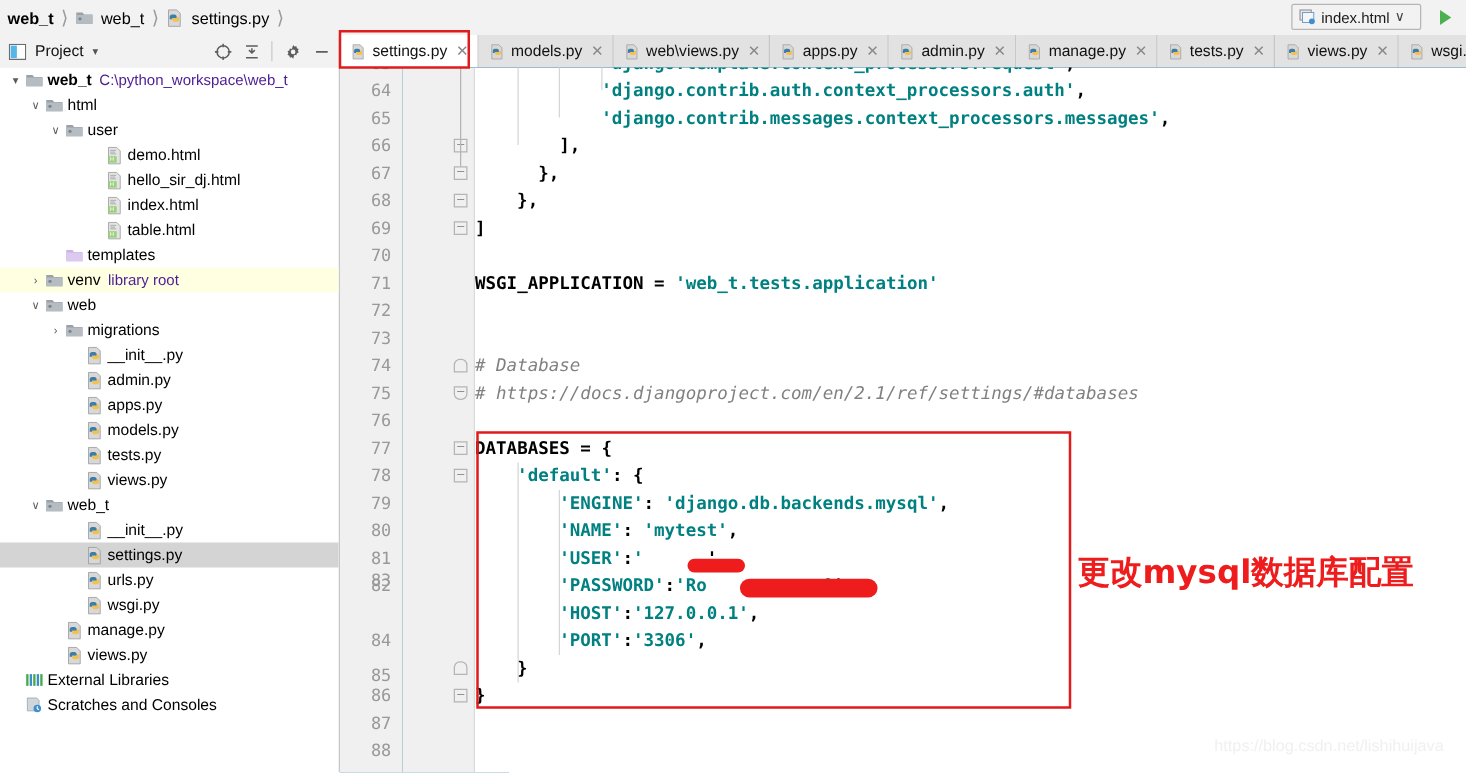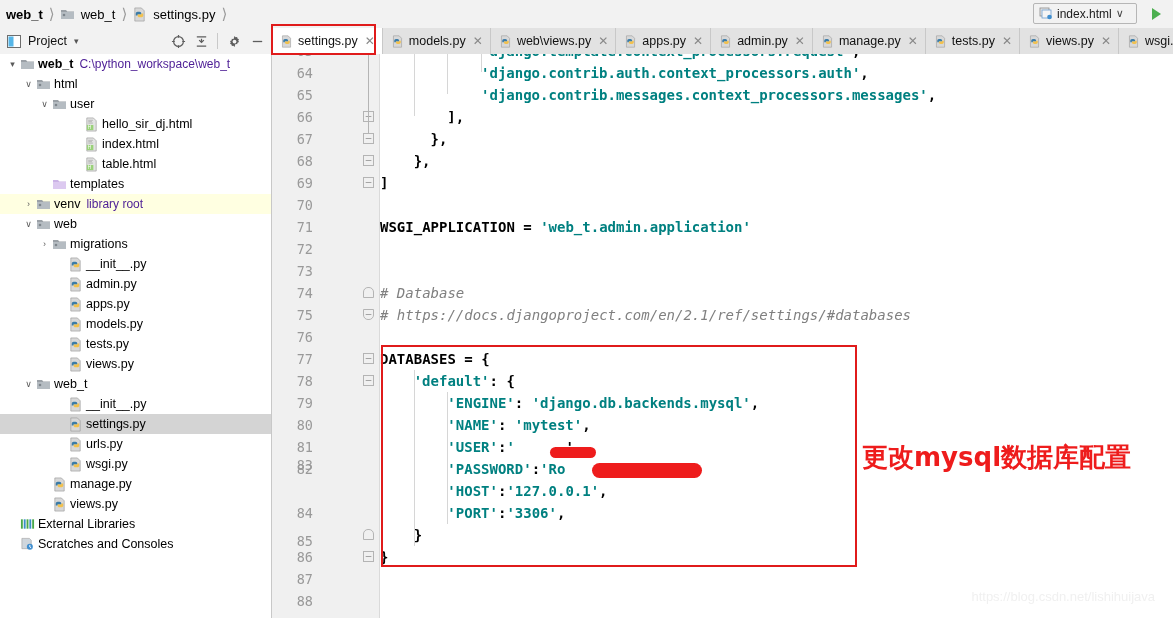--- a/index.html
+++ b/index.html
@@ -434,20 +434,33 @@
         <span style="display:inline-block;width:36px;flex:0 0 36px"></span>
         <span class="twig">∨</span>
         <span class="ticon">
           <svg width="15" height="13" viewBox="0 0 15 13">
             <path d="M1 2h5l1.3 1.6H14V11H1z" fill="#9aa0a6"></path>
             <path d="M1 4h13v7H1z" fill="#b5bcc2"></path>
             <circle cx="4" cy="7" r="1.3" fill="#7d858c"></circle>
           </svg>
         </span>
         <span class="tlabel">user</span>
+      </div>
+      <div class="trow">
+        <span style="display:inline-block;width:68px;flex:0 0 68px"></span>
+        <span class="twig"></span>
+        <span class="ticon">
+          <svg width="15" height="15" viewBox="0 0 16 16">
+            <path d="M3 1h7l3 3v11H3z" fill="#e4e4e4" stroke="#9a9a9a" stroke-width=".7"></path>
+            <path d="M4.5 3.5h5M4.5 5h4M4.5 6.5h5" stroke="#a9a9a9" stroke-width=".8"></path>
+            <rect x="3" y="8.5" width="7" height="5.5" fill="#9ad17a"></rect>
+            <text x="4" y="13" font-size="5" fill="#fff" font-family="sans-serif">H</text>
+          </svg>
+        </span>
+        <span class="tlabel">demo.html</span>
       </div>
       <div class="trow">
         <span style="display:inline-block;width:68px;flex:0 0 68px"></span>
         <span class="twig"></span>
         <span class="ticon">
           <svg width="15" height="15" viewBox="0 0 16 16">
             <path d="M3 1h7l3 3v11H3z" fill="#e4e4e4" stroke="#9a9a9a" stroke-width=".7"></path>
             <path d="M4.5 3.5h5M4.5 5h4M4.5 6.5h5" stroke="#a9a9a9" stroke-width=".8"></path>
             <rect x="3" y="8.5" width="7" height="5.5" fill="#9ad17a"></rect>
             <text x="4" y="13" font-size="5" fill="#fff" font-family="sans-serif">H</text>
@@ -757,21 +770,21 @@
       </div>
     <div class="fold-sep"></div>
     <div class="codearea" id="codearea">
         <div class="codeline" style="top: -14px; left: 101.04px;"><span class="str">'django.template.context_processors.request'</span><span class="plain">,</span></div>
         <div class="codeline" style="top: 30px; left: 101.04px;"><span class="str">'django.contrib.messages.context_processors.messages'</span><span class="plain">,</span></div>
         <div class="codeline" style="top: 8px; left: 101.04px;"><span class="str">'django.contrib.auth.context_processors.auth'</span><span class="plain">,</span></div>
         <div class="codeline" style="top: 52px; left: 67.36px;"><span class="plain">],</span></div>
         <div class="codeline" style="top: 74px; left: 50.52px;"><span class="plain">},</span></div>
         <div class="codeline" style="top: 96px; left: 33.68px;"><span class="plain">},</span></div>
         <div class="codeline" style="top: 118px; left: 0px;"><span class="plain">]</span></div>
-        <div class="codeline" style="top: 162px; left: 0px;"><span class="plain">WSGI_APPLICATION = </span><span class="str">'web_t.admin.application'</span></div>
+        <div class="codeline" style="top: 162px; left: 0px;"><span class="plain">WSGI_APPLICATION = </span><span class="str">'web_t.tests.application'</span></div>
         <div class="codeline" style="top: 228px; left: 0px;"><span class="cmt"># Database</span></div>
         <div class="codeline" style="top: 250px; left: 0px;"><span class="cmt"># https://docs.djangoproject.com/en/2.1/ref/settings/#databases</span></div>
         <div class="codeline" style="top: 294px; left: 0px;"><span class="plain">DATABASES = {</span></div>
         <div class="codeline" style="top: 316px; left: 33.68px;"><span class="str">'default'</span><span class="plain">: {</span></div>
         <div class="codeline" style="top: 338px; left: 67.36px;"><span class="str">'ENGINE'</span><span class="plain">: </span><span class="str">'django.db.backends.mysql'</span><span class="plain">,</span></div>
         <div class="codeline" style="top: 360px; left: 67.36px;"><span class="str">'NAME'</span><span class="plain">: </span><span class="str">'mytest'</span><span class="plain">,</span></div>
         <div class="codeline" style="top: 382px; left: 67.36px;"><span class="str">'USER'</span><span class="plain">:</span><span class="str">'</span><span class="str">      </span><span class="plain">',</span></div>
         <div class="codeline" style="top: 404px; left: 67.36px;"><span class="str">'PASSWORD'</span><span class="plain">:</span><span class="str">'</span><span class="str">Ro           0</span><span class="plain">',</span></div>
         <div class="codeline" style="top: 426px; left: 67.36px;"><span class="str">'HOST'</span><span class="plain">:</span><span class="str">'127.0.0.1'</span><span class="plain">,</span></div>
         <div class="codeline" style="top: 448px; left: 67.36px;"><span class="str">'PORT'</span><span class="plain">:</span><span class="str">'3306'</span><span class="plain">,</span></div>

